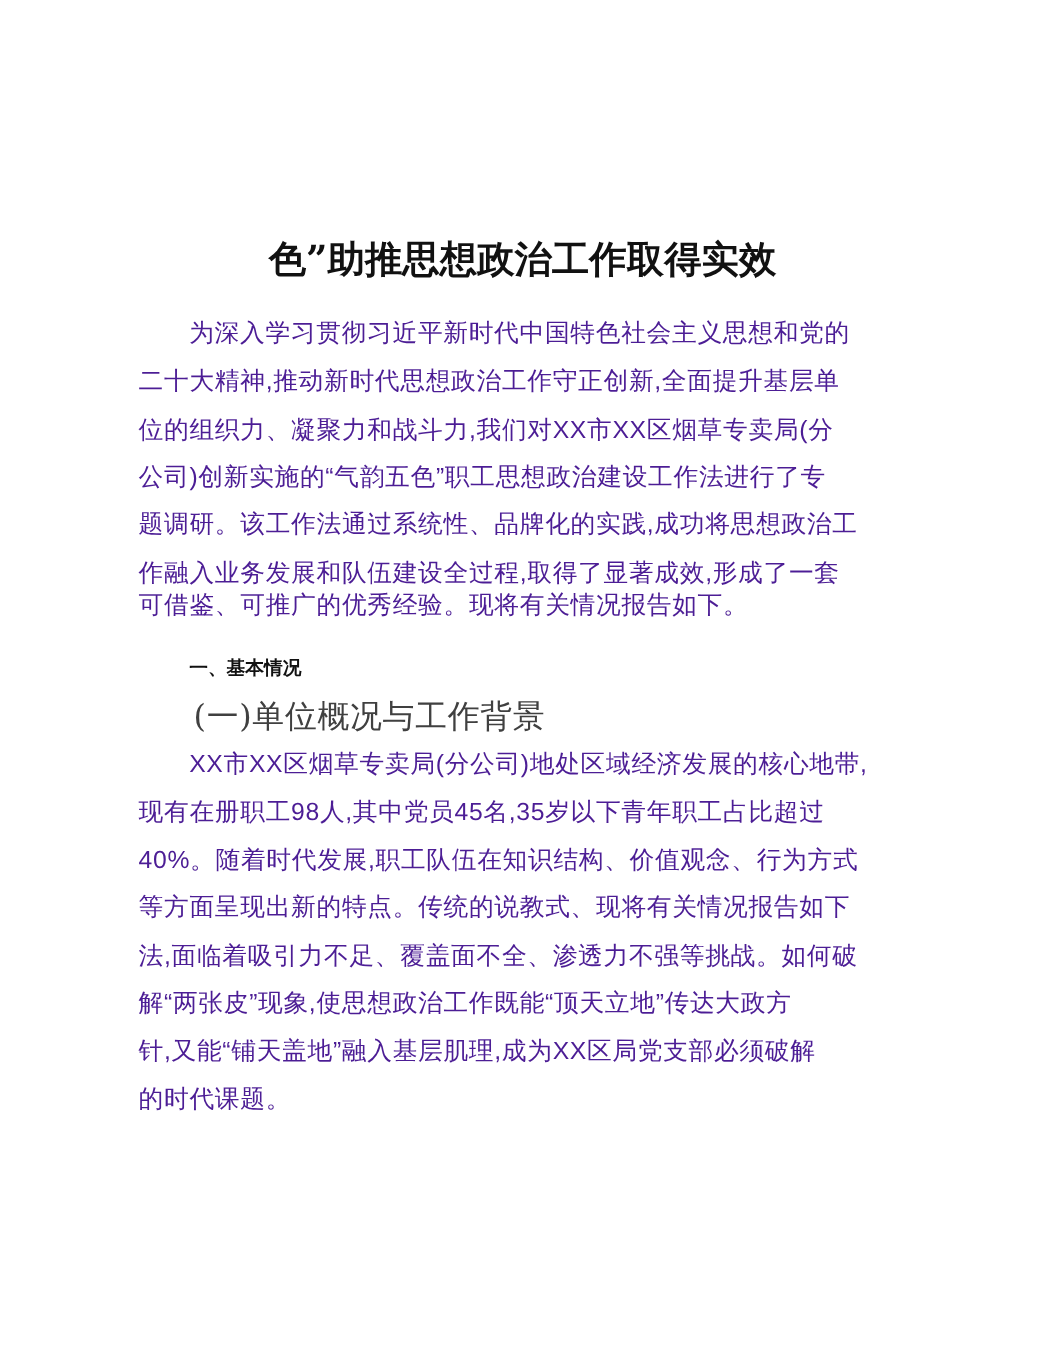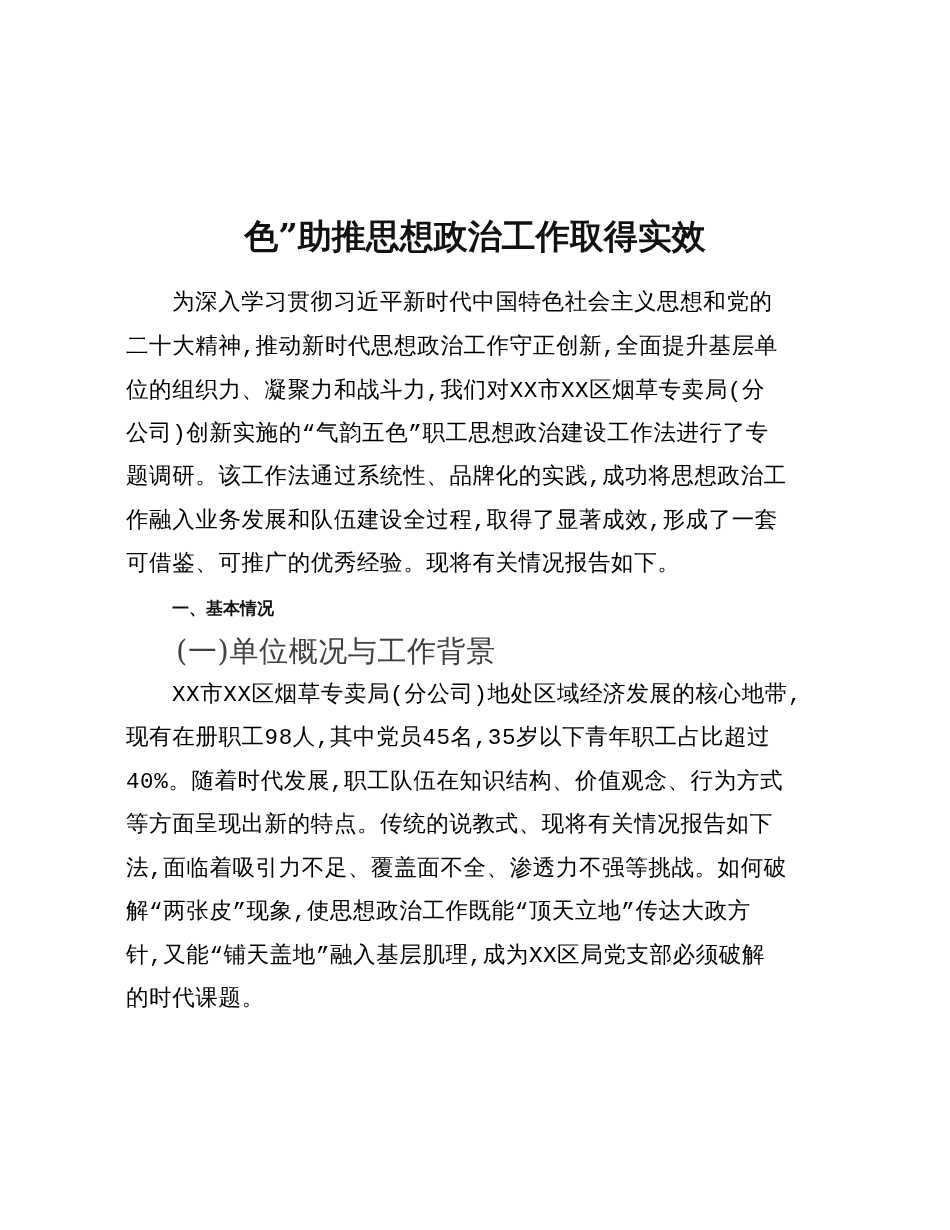--- a/index.html
+++ b/index.html
@@ -30,24 +30,24 @@
       font-weight: bold;
       font-size: 34px;
       line-height: 44px;
       color: #111111;
       white-space: nowrap;
       letter-spacing: 0px;
     }
     .line {
       position: absolute;
       left: 126px;
-      font-family: Liberation Mono, monospace;
+      font-family: Liberation Sans, sans-serif;
       font-size: 22.5px;
       line-height: 30px;
-      color: #000000;
+      color: #4c1d95;
       white-space: nowrap;
       letter-spacing: 0.6px;
     }
     .line.indent { left: 172px; }
     .heading1 {
       position: absolute;
       left: 172px;
       font-family: "DejaVu Sans", "Liberation Sans", sans-serif;
       font-weight: bold;
       font-size: 17px;
@@ -72,21 +72,21 @@
 <div class="page">
 
   <div class="title-line" style="top:214px;">色”助推思想政治工作取得实效</div>
 
   <div class="line indent" style="top:288px;">为深入学习贯彻习近平新时代中国特色社会主义思想和党的</div>
   <div class="line" style="top:332px;">二十大精神,推动新时代思想政治工作守正创新,全面提升基层单</div>
   <div class="line" style="top:376px;">位的组织力、凝聚力和战斗力,我们对XX市XX区烟草专卖局(分</div>
   <div class="line" style="top:419px;">公司)创新实施的“气韵五色”职工思想政治建设工作法进行了专</div>
   <div class="line" style="top:462px;">题调研。该工作法通过系统性、品牌化的实践,成功将思想政治工</div>
   <div class="line" style="top:506px;">作融入业务发展和队伍建设全过程,取得了显著成效,形成了一套</div>
-  <div class="line" style="top:549px;">可借鉴、可推广的优秀经验。现将有关情况报告如下。</div>
+  <div class="line" style="top:535px;">可借鉴、可推广的优秀经验。现将有关情况报告如下。</div>
 
   <div class="heading1" style="top:593px;">一、基本情况</div>
   <div class="heading2" style="top:636px;">(一)单位概况与工作背景</div>
 
   <div class="line indent" style="top:680px;">XX市XX区烟草专卖局(分公司)地处区域经济发展的核心地带,</div>
   <div class="line" style="top:723px;text-align:right;">现有在册职工98人,其中党员45名,35岁以下青年职工占比超过</div>
   <div class="line" style="top:767px;">40%。随着时代发展,职工队伍在知识结构、价值观念、行为方式</div>
   <div class="line" style="top:810px;">等方面呈现出新的特点。传统的说教式、现将有关情况报告如下</div>
   <div class="line" style="top:854px;">法,面临着吸引力不足、覆盖面不全、渗透力不强等挑战。如何破</div>
   <div class="line" style="top:897px;">解“两张皮”现象,使思想政治工作既能“顶天立地”传达大政方</div>

